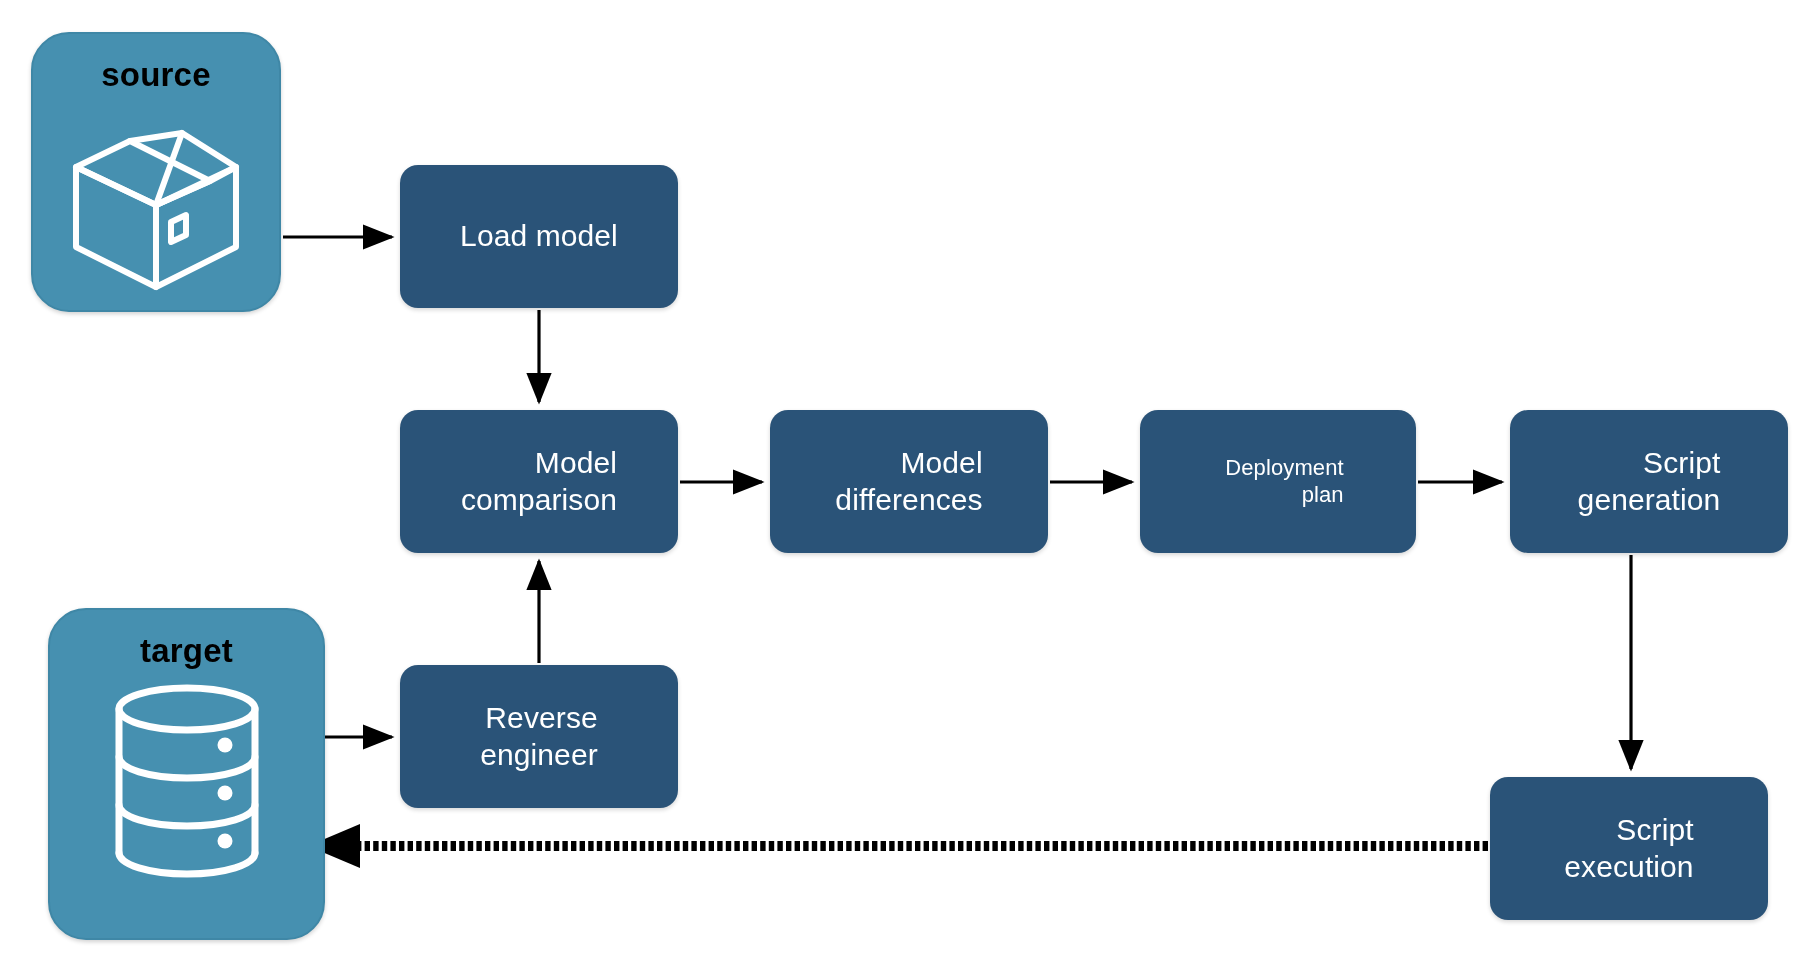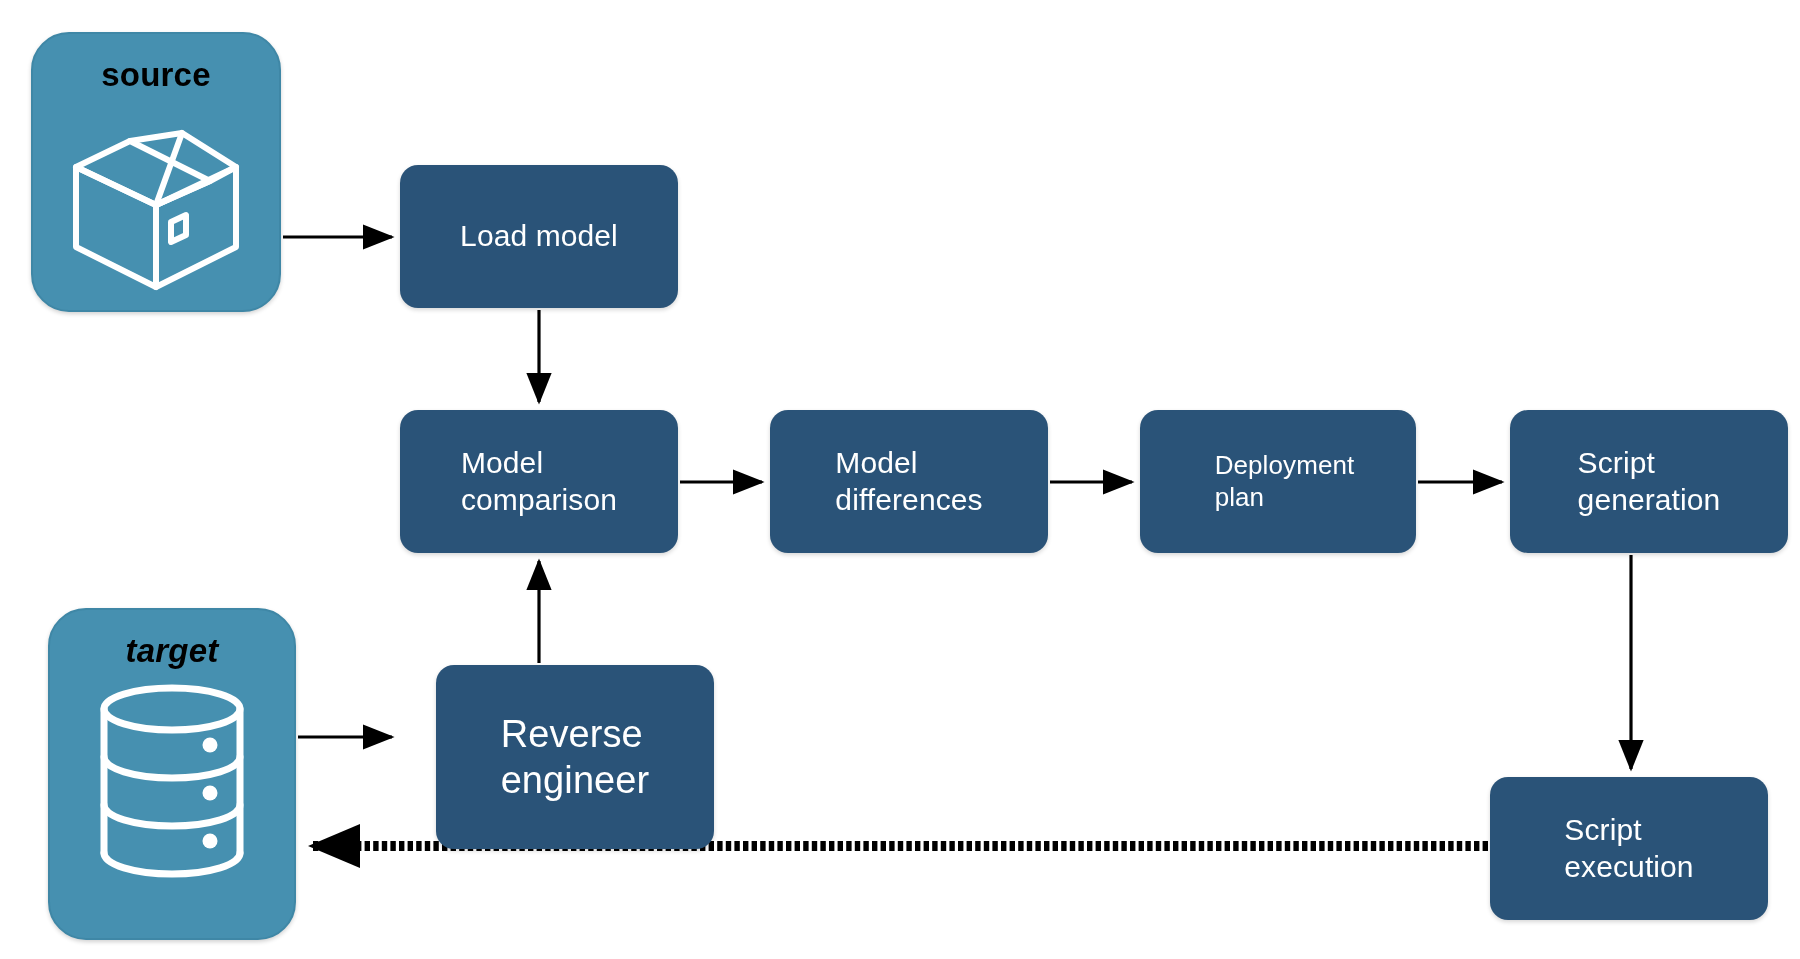--- a/index.html
+++ b/index.html
@@ -53,21 +53,21 @@
   
   .node {
     position: absolute;
     box-sizing: border-box;
     background: #2a5378;
     border-radius: 18px;
     color: #ffffff;
     display: flex;
     align-items: center;
     justify-content: center;
-    text-align: left;
+    text-align: right;
     line-height: 1.22;
     letter-spacing: 0.1px;
     box-shadow: 0 2px 4px rgba(0,0,0,0.16);
     padding: 4px 10px;
   }
   .node-label {
     white-space: pre-line;
     display: block;
   }
 </style>
@@ -118,21 +118,21 @@
           <path d="M8 62 L62 36 L142 76 L88 100 Z"></path>
           <path d="M88 100 L142 76 L168 62 L114 28 Z"></path>
           <path d="M62 36 L114 28"></path>
 
           <path d="M103 117 L118 110 L118 130 L103 137 Z"></path>
         </g>
       </svg>
     </span>
   </div>
 
-  <div class="endpoint" style="left:48px; top:608px; width:248px; height:332px;font-style:italic;">
+  <div class="endpoint" style="left:48px; top:608px; width:277px; height:332px;">
     <div class="endpoint-label" style="font-size:33px; margin-top:24px;">target</div>
     <span class="endpoint-icon" style="margin-top:16px;">
       <svg width="160" height="196" viewBox="0 0 160 196">
         <g fill="none" stroke="#ffffff" stroke-width="7" stroke-linejoin="round" stroke-linecap="round">
 
           <path d="M12 26 L12 170"></path>
           <path d="M148 26 L148 170"></path>
 
           <ellipse cx="80" cy="26" rx="68" ry="21"></ellipse>
 
@@ -156,31 +156,31 @@
   <div class="node" style="left:400px; top:410px; width:278px; height:143px; font-size:30px;">
     <span class="node-label">Model
 comparison</span>
   </div>
 
   <div class="node" style="left:770px; top:410px; width:278px; height:143px; font-size:30px;">
     <span class="node-label">Model
 differences</span>
   </div>
 
-  <div class="node" style="left:1140px; top:410px; width:276px; height:143px; font-size:26px;padding-left:23px;">
+  <div class="node" style="left:1140px; top:410px; width:276px; height:143px; font-size:22px;padding-left:23px;">
     <span class="node-label">Deployment
 plan</span>
   </div>
 
   <div class="node" style="left:1510px; top:410px; width:278px; height:143px; font-size:30px;">
     <span class="node-label">Script
 generation</span>
   </div>
 
-  <div class="node" style="left:400px; top:665px; width:278px; height:184px; font-size:38px;margin-left:36px;">
+  <div class="node" style="left:400px; top:665px; width:278px; height:143px; font-size:30px;">
     <span class="node-label">Reverse
 engineer</span>
   </div>
 
   <div class="node" style="left:1490px; top:777px; width:278px; height:143px; font-size:30px;">
     <span class="node-label">Script
 execution</span>
   </div>
 
 </div>

